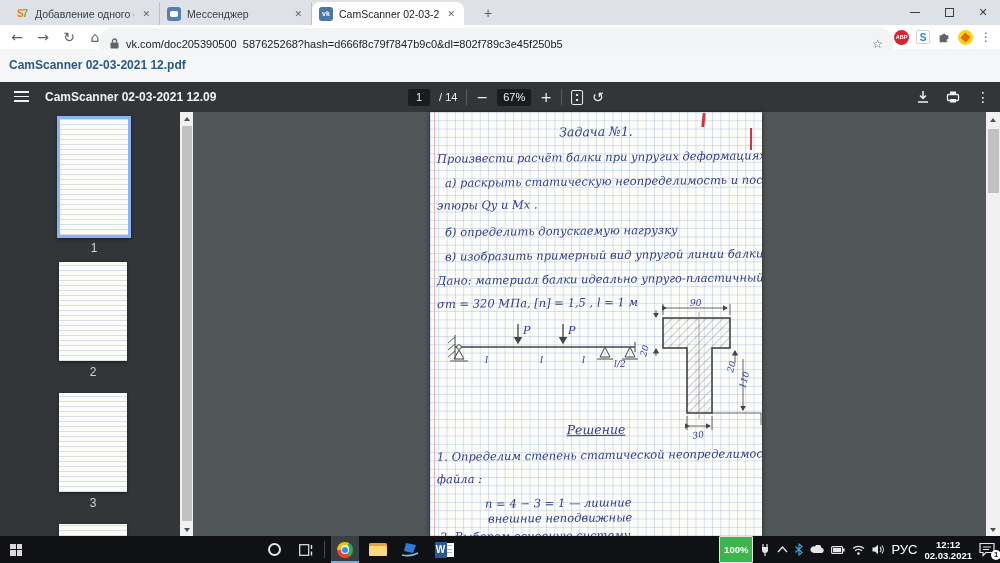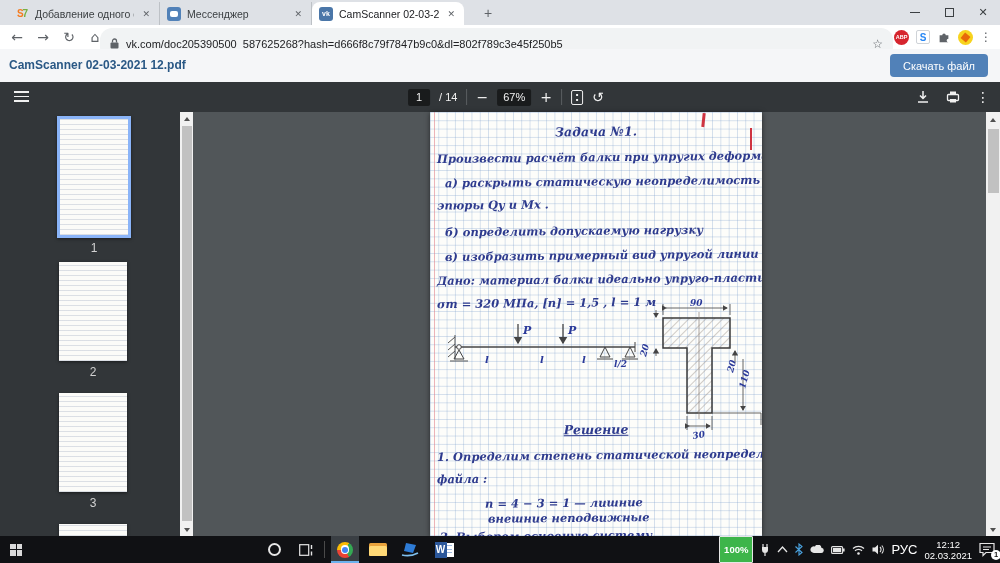--- a/index.html
+++ b/index.html
@@ -80,21 +80,21 @@
            background-image:repeating-linear-gradient(0deg, rgba(90,110,150,.20) 0 1px, transparent 1px 5px); }
   .thumb.sel { border:3px solid #8ab4f8; }
   .thumb-label { position:absolute; width:72px; text-align:center; color:#d2d2d2; font-size:12px; }
   .sbar { position:absolute; background:#f1f1f1; }
   .sbar .arrow { position:absolute; left:0; width:100%; height:13px; display:flex; align-items:center;
                  justify-content:center; }
   .sbar .arrow i { width:0; height:0; border-left:3.5px solid transparent; border-right:3.5px solid transparent; }
   .sbar .up i { border-bottom:4.5px solid #505050; }
   .sbar .down i { border-top:4.5px solid #505050; }
   .sbar .thumbbar { position:absolute; left:1.5px; width:10px; background:#c1c1c1; }
-  .viewer { position:absolute; left:193px; top:0; width:807px; height:424px; background:#515659;font-weight:bold; }
+  .viewer { position:absolute; left:193px; top:0; width:807px; height:424px; background:#515659; }
 
   
   .page { position:absolute; left:237px; top:0; width:332px; height:424px; background:#fdfdfa;
           box-shadow:0 1px 5px rgba(0,0,0,.55); overflow:hidden;
           background-image:
             linear-gradient(rgba(125,160,205,.33) 1px, transparent 1px),
             linear-gradient(90deg, rgba(125,160,205,.33) 1px, transparent 1px);
           background-size:8.3px 8.3px; }
   .margin-line { position:absolute; left:4px; top:0; bottom:0; width:1px; background:rgba(222,120,130,.55); }
   .redmark { position:absolute; background:#cf3440; }
@@ -129,21 +129,21 @@
   .folder .front { position:absolute; left:0; top:3px; width:18px; height:10px; background:#ffd977; border-radius:1.5px; }
   .wordicon { position:relative; width:19px; height:16px; }
   .wordicon .pagebg { position:absolute; right:0; top:1px; width:9px; height:14px; background:#fff; }
   .wordicon .pagebg i { display:block; height:1px; background:#9db8dc; margin:2.5px 1.5px 0 1.5px; }
   .wordicon .wsq { position:absolute; left:0; top:0; width:12px; height:16px; background:#2b579a; color:#fff;
                    font-weight:bold; font-size:10px; display:flex; align-items:center; justify-content:center; }
   .tray { position:absolute; right:3px; top:0; height:27px; display:flex; align-items:center; gap:7px; }
   .batt100 { background:#3db54a; border:1px solid #e6e6e6; color:#fff; font-size:9.5px; font-weight:bold;
              padding:7px 4px; border-radius:1px; }
   .lang { color:#fff; font-size:13px; }
-  .clock { color:#fff; font-size:9.5px; line-height:11px; text-align:center; }
+  .clock { color:#fff; font-size:9.5px; line-height:11px; text-align:center;font-weight:bold; }
   .notif { position:relative; width:18px; height:16px; }
   .badge { position:absolute; right:-4px; bottom:-2px; width:10px; height:10px; border-radius:50%;
            background:#fff; color:#111; font-size:7.5px; font-weight:bold; display:flex; align-items:center;
            justify-content:center; }
   svg text { font-family:"DejaVu Serif",serif; font-style:italic; }
 </style>
 </head>
 <body>
 
 <div id="app">
@@ -204,29 +204,29 @@
       </svg>
       <span class="ext-yellow">
           <i></i>
         </span>
       <span class="kebab">⋮</span>
     </div>
   </div>
 
   <div class="vkheader">
     <span class="vk-link">CamScanner 02-03-2021 12.pdf</span>
-    <span class="vk-btn">Скачать файл</span>
   </div>
 
   <div class="pdftoolbar">
     <span class="hamburger">
         <i></i>
         <i></i>
         <i></i>
       </span>
+    <span class="pdf-title">CamScanner 02-03-2021 12.09</span>
     <div class="tb-center">
       <span class="pagebox">1</span>
       <span>/ 14</span>
       <span class="tb-sep"></span>
       <span class="tb-glyph">−</span>
       <span class="zoombox">67%</span>
       <span class="tb-glyph">+</span>
       <span class="tb-sep"></span>
       <span class="fitbox">
           <i class="d1"></i>

